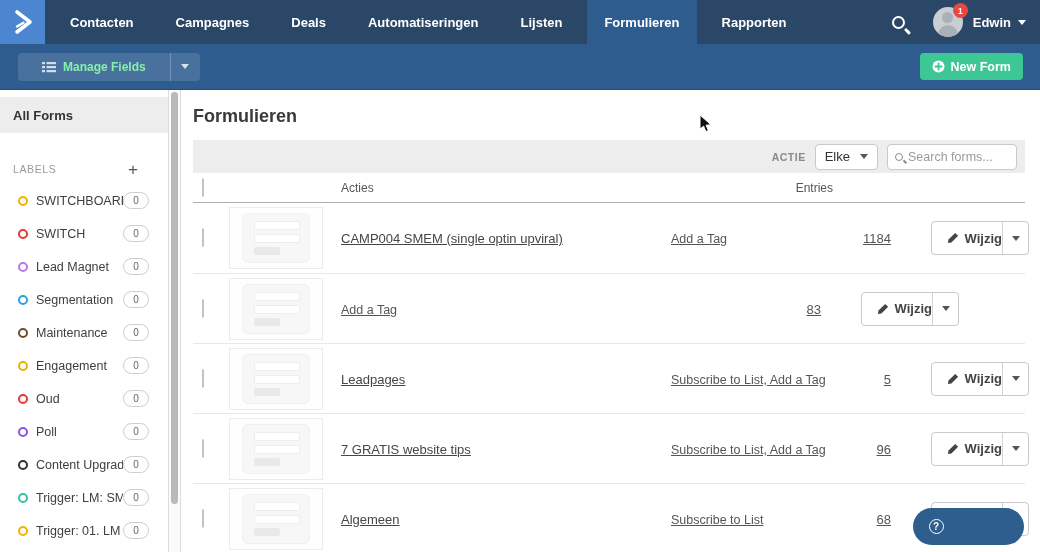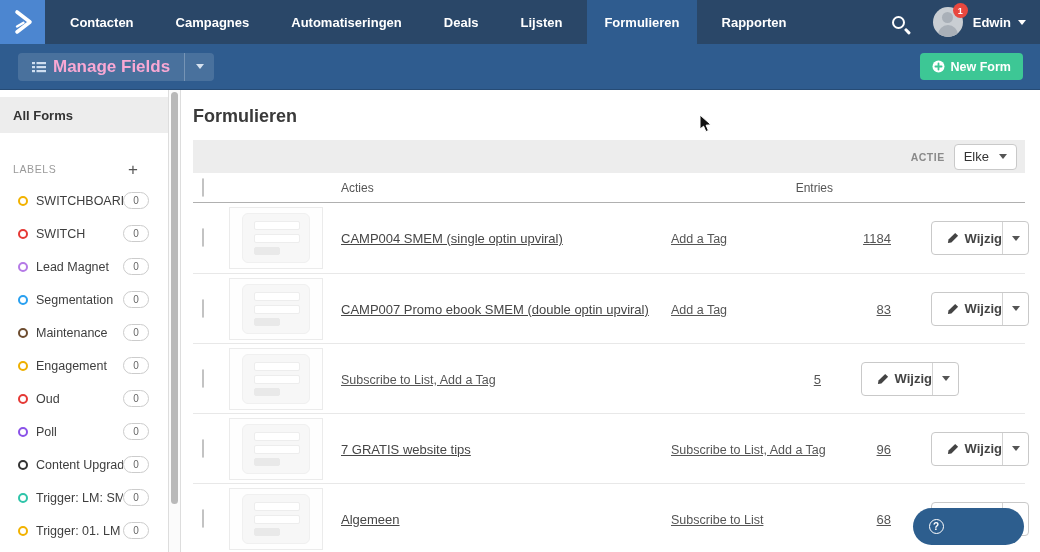--- a/index.html
+++ b/index.html
@@ -22,21 +22,21 @@
   .avatar { width:30px; height:30px; border-radius:50%; background:#c9ced3; position:relative; overflow:hidden; }
   .avatar::before { content:""; position:absolute; width:11px; height:11px; border-radius:50%; background:#a9b0b8; left:9.5px; top:5px; }
   .avatar::after { content:""; position:absolute; width:20px; height:12px; border-radius:10px 10px 0 0; background:#a9b0b8; left:5px; top:18px; }
   .badge { position:absolute; top:-4px; right:-5px; min-width:15px; height:15px; border-radius:8px; background:#e8483f; color:#fff; font-size:9px; font-weight:bold; display:flex; align-items:center; justify-content:center; }
   .user-name { color:#fff; font-size:13px; font-weight:bold; margin-right:7px; cursor:pointer; }
   .caret-down { width:0; height:0; border-left:4px solid transparent; border-right:4px solid transparent; border-top:5px solid #fff; }
 
   
   .subheader { height:46px; background:#2f5c8f; display:flex; align-items:center; border-bottom:1px solid rgba(0,0,0,.18); }
   .mf-btn { display:flex; align-items:stretch; height:28px; margin-left:18px; background:rgba(255,255,255,.13); border-radius:4px; overflow:hidden; cursor:pointer; }
-  .mf-main { display:flex; align-items:center; padding:0 14px; gap:7px; color:#f9a8d4; font-size:17px; font-weight:bold; }
+  .mf-main { display:flex; align-items:center; padding:0 24px; gap:7px; color:#86efac; font-size:12px; font-weight:bold; }
   .mf-caret { width:30px; display:flex; align-items:center; justify-content:center; border-left:1px solid rgba(255,255,255,.25); }
   .mf-caret .caret-down { border-top-color:#d7e2ef; }
   .sub-spacer { flex:1; }
   .newform-btn { height:27px; margin-right:17px; background:#3dc795; border-radius:4px; color:#fff; font-size:12.5px; font-weight:bold; display:flex; align-items:center; gap:6px; padding:0 12px; cursor:pointer; border:none; }
 
   
   .content { display:flex; height:462px; }
 
   
   .sidebar { width:168px; flex:none; background:#fff; overflow:hidden; }
@@ -118,25 +118,25 @@
 
         <div class="nav-item">
           <span>Contacten</span>
         </div>
 
         <div class="nav-item">
           <span>Campagnes</span>
         </div>
 
         <div class="nav-item">
+          <span>Deals</span>
+        </div>
+
+        <div class="nav-item">
           <span>Automatiseringen</span>
-        </div>
-
-        <div class="nav-item">
-          <span>Deals</span>
         </div>
 
         <div class="nav-item">
           <span>Lijsten</span>
         </div>
 
         <div class="nav-item active">
           <span>Formulieren</span>
         </div>
 
@@ -277,20 +277,24 @@
 
     <div class="main">
       <div class="page-title">Formulieren</div>
 
       <div class="toolbar">
         <span class="actie-label">ACTIE</span>
         <div class="filter-dd">
           <span>Elke</span>
           <span class="caret-down"></span>
         </div>
+        <div class="search-box">
+          <span class="mini-mag"></span>
+          <input type="text" placeholder="Search forms..." style="">
+        </div>
       </div>
 
       <div class="thead">
         <div><span class="cb"></span></div>
         <div></div>
         <div class="th"><span>Acties</span></div>
         <div class="th th-entries"><span>Entries</span></div>
         <div></div>
       </div>
 
@@ -329,21 +333,20 @@
             <div><span class="cb"></span></div>
             <div>
               <div class="thumb">
                 <div class="thumb-card">
                   <div class="bar"></div>
                   <div class="bar"></div>
                   <div class="bar short"></div>
                 </div>
               </div>
             </div>
-            <div><span class="form-link">CAMP007 Promo ebook SMEM (double optin upviral)</span></div>
             <div><span class="action-link">Add a Tag</span></div>
             <div class="entries-cell"><span class="entries-link">83</span></div>
             <div>
               <div class="edit-btn">
                 <div class="edit-main">
                   <svg width="12" height="12" viewBox="0 0 12 12">
                     <path d="M8.2 0.9 L11.1 3.8 L4.4 10.5 L0.9 11.1 L1.5 7.6 Z" fill="#444"></path>
                   </svg>
                   <span>Wijzig</span>
                 </div>
@@ -358,20 +361,21 @@
             <div><span class="cb"></span></div>
             <div>
               <div class="thumb">
                 <div class="thumb-card">
                   <div class="bar"></div>
                   <div class="bar"></div>
                   <div class="bar short"></div>
                 </div>
               </div>
             </div>
+            <div><span class="form-link">Leadpages</span></div>
             <div><span class="action-link">Subscribe to List, Add a Tag</span></div>
             <div class="entries-cell"><span class="entries-link">5</span></div>
             <div>
               <div class="edit-btn">
                 <div class="edit-main">
                   <svg width="12" height="12" viewBox="0 0 12 12">
                     <path d="M8.2 0.9 L11.1 3.8 L4.4 10.5 L0.9 11.1 L1.5 7.6 Z" fill="#444"></path>
                   </svg>
                   <span>Wijzig</span>
                 </div>

